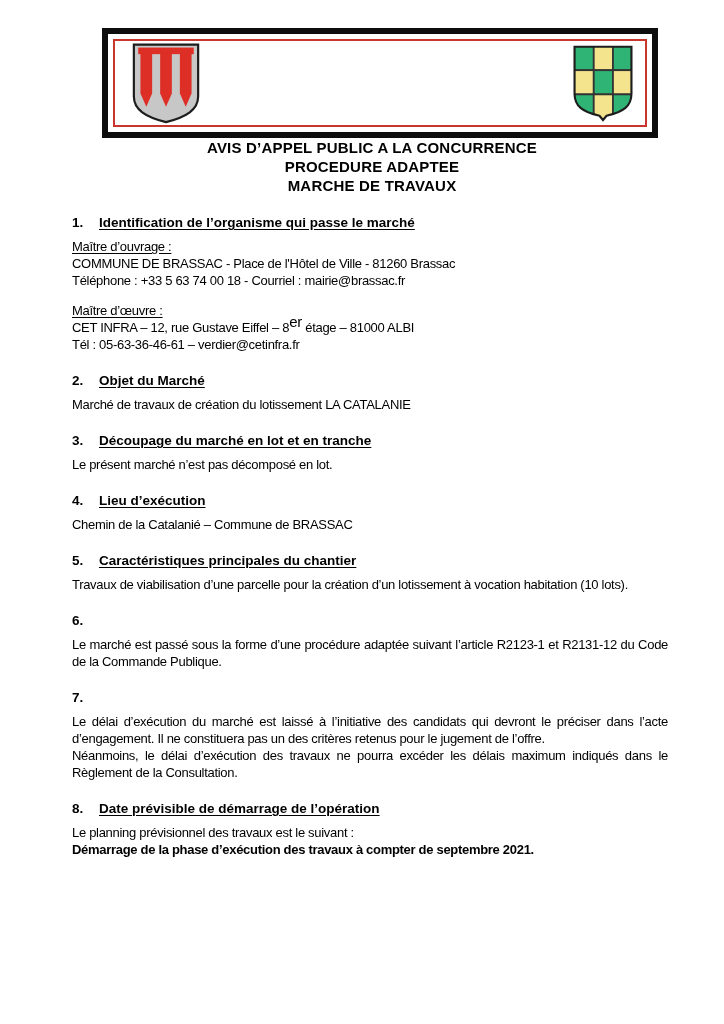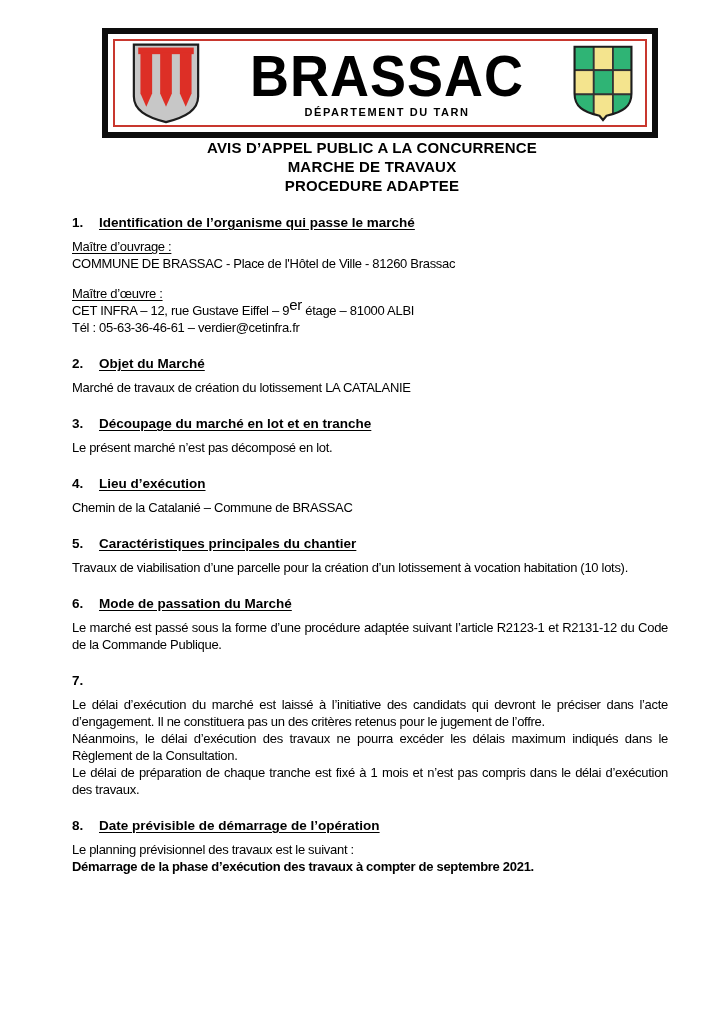--- a/index.html
+++ b/index.html
@@ -99,24 +99,20 @@
     <div class="logo-inner">
 
       <svg class="shield" width="74" height="84" viewBox="0 0 100 115">
         <path d="M6,5 H94 V76 C94,94 78,104 50,111 C22,104 6,94 6,76 Z" stroke="#1d1d1d" stroke-width="3" fill="#c7c7c7"></path>
         <rect x="12" y="9" width="76" height="9" fill="#dd2f26"></rect>
         <polygon points="15,16 31,16 31,72 23,90 15,72" fill="#dd2f26"></polygon>
         <polygon points="42,16 58,16 58,72 50,90 42,72" fill="#dd2f26"></polygon>
         <polygon points="69,16 85,16 85,72 77,90 69,72" fill="#dd2f26"></polygon>
       </svg>
 
-      <div class="logo-center">
-        <div class="logo-title">BRASSAC</div>
-        <div class="logo-subtitle">DÉPARTEMENT DU TARN</div>
-      </div>
 
       <svg class="shield" width="64" height="82" viewBox="0 0 90 110">
         <defs>
           <clipPath id="shieldClip">
             <path d="M5,4 H85 V70 C85,88 73,96 50,101 L45,107 L40,101 C17,96 5,88 5,70 Z"></path>
           </clipPath>
         </defs>
         <g clip-path="url(#shieldClip)" stroke="#333" stroke-width="2.5">
           <rect x="4" y="3" width="28" height="34" fill="#2fb475"></rect>
           <rect x="32" y="3" width="27" height="34" fill="#f4e48e"></rect>
@@ -129,33 +125,34 @@
           <rect x="59" y="71" width="28" height="38" fill="#2fb475"></rect>
         </g>
         <path d="M5,4 H85 V70 C85,88 73,96 50,101 L45,107 L40,101 C17,96 5,88 5,70 Z" fill="none" stroke="#1d1d1d" stroke-width="3"></path>
       </svg>
 
     </div>
   </div>
 
   <div class="doc-title">
     <div>AVIS D’APPEL PUBLIC A LA CONCURRENCE</div>
+    <div>PROCEDURE ADAPTEE</div>
     <div>MARCHE DE TRAVAUX</div>
-    <div>PROCEDURE ADAPTEE</div>
   </div>
 
   <div class="section">
     <div class="sec-head">
       <span class="num">1.</span>
       <span class="head-text">Identification de l’organisme qui passe le marché</span>
     </div>
     <p class="label-underline">Maître d’ouvrage :</p>
     <p class="nowrap tight">COMMUNE DE BRASSAC - Place de l'Hôtel de Ville - 81260 Brassac</p>
+    <p class="nowrap tight">Téléphone : +33 5 63 74 00 18 - Courriel : mairie@brassac.fr</p>
     <p class="label-underline block-gap">Maître d’œuvre :</p>
-    <p class="nowrap tight"><span>CET INFRA – 12, rue Gustave Eiffel – 9</span><sup>er</sup><span> étage – 81000 ALBI</span></p>
+    <p class="nowrap tight"><span>CET INFRA – 12, rue Gustave Eiffel – 8</span><sup>er</sup><span> étage – 81000 ALBI</span></p>
     <p class="nowrap tight">Tél : 05-63-36-46-61 – verdier@cetinfra.fr</p>
   </div>
 
   <div class="section">
     <div class="sec-head">
       <span class="num">2.</span>
       <span class="head-text">Objet du Marché</span>
     </div>
     <p class="nowrap">Marché de travaux de création du lotissement LA CATALANIE</p>
   </div>
@@ -180,32 +177,30 @@
     <div class="sec-head">
       <span class="num">5.</span>
       <span class="head-text">Caractéristiques principales du chantier</span>
     </div>
     <p class="nowrap">Travaux de viabilisation d’une parcelle pour la création d’un lotissement à vocation habitation (10 lots).</p>
   </div>
 
   <div class="section">
     <div class="sec-head">
       <span class="num">6.</span>
-      <span class="head-text">Mode de passation du Marché</span>
     </div>
     <p class="justify">Le marché est passé sous la forme d’une procédure adaptée suivant l’article R2123-1 et R2131-12 du Code de la Commande Publique.</p>
   </div>
 
   <div class="section">
     <div class="sec-head">
       <span class="num">7.</span>
     </div>
     <p class="justify">Le délai d’exécution du marché est laissé à l’initiative des candidats qui devront le préciser dans l’acte d’engagement. Il ne constituera pas un des critères retenus pour le jugement de l’offre.</p>
     <p class="justify tight">Néanmoins, le délai d’exécution des travaux ne pourra excéder les délais maximum indiqués dans le Règlement de la Consultation.</p>
-    <p class="justify tight">Le délai de préparation de chaque tranche est fixé à 1 mois et n’est pas compris dans le délai d’exécution des travaux.</p>
   </div>
 
   <div class="section">
     <div class="sec-head">
       <span class="num">8.</span>
       <span class="head-text">Date prévisible de démarrage de l’opération</span>
     </div>
     <p class="nowrap">Le planning prévisionnel des travaux est le suivant :</p>
     <p class="nowrap tight bold">Démarrage de la phase d’exécution des travaux à compter de septembre 2021.</p>
   </div>

